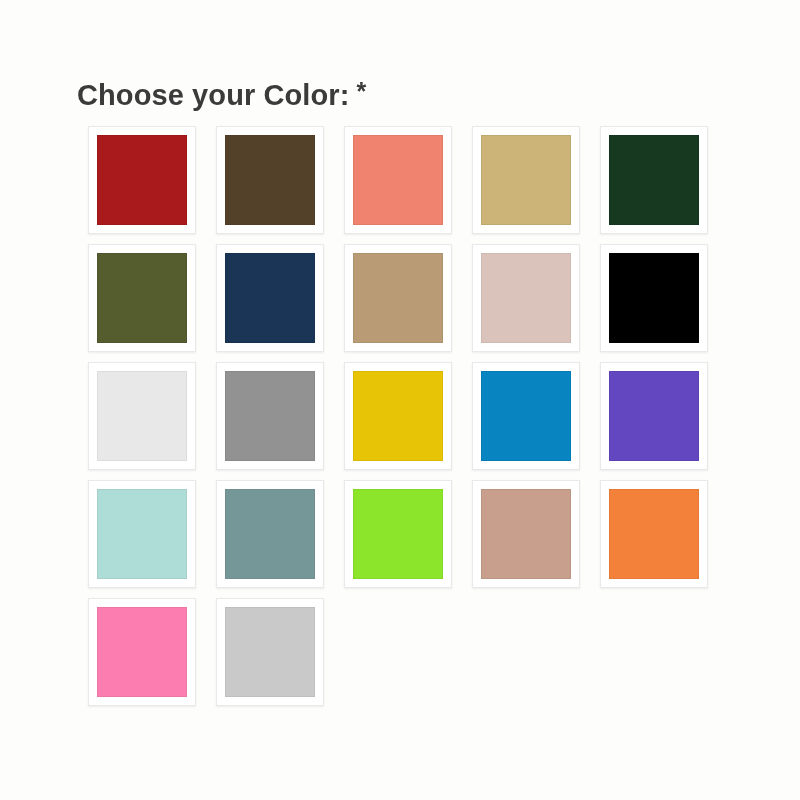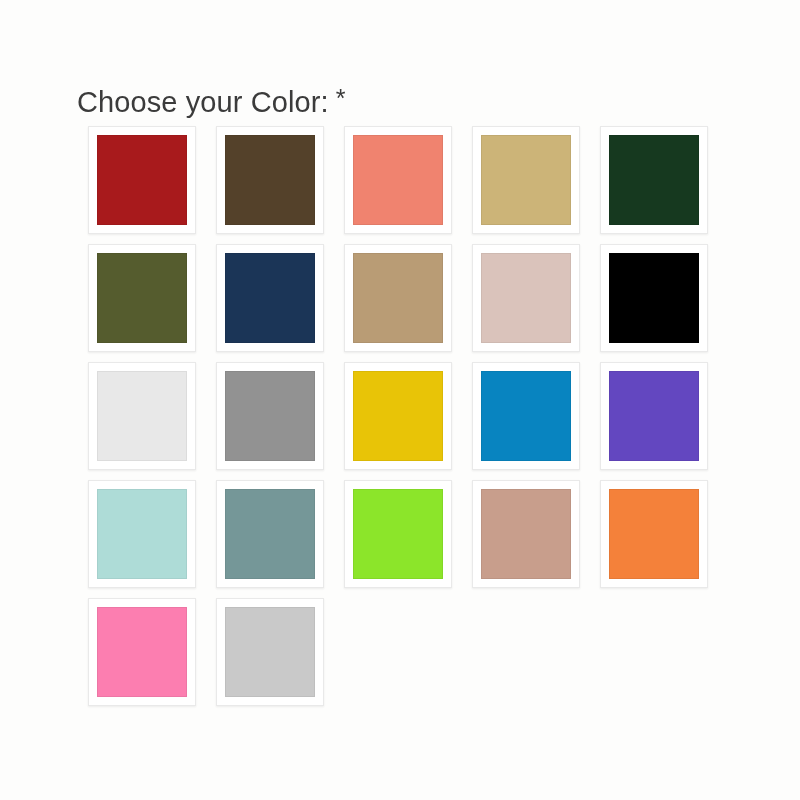--- a/index.html
+++ b/index.html
@@ -22,22 +22,22 @@
     width: 800px;
     height: 800px;
   }
 
   
   .field-label {
     position: absolute;
     left: 77px;
     top: 74px;
     font-size: 29px;
-    font-weight: 400;
-    line-height: 48px;
+    font-weight: 700;
+    line-height: 34px;
     color: #3b3b3b;
     letter-spacing: 0.1px;
     white-space: nowrap;
     -webkit-font-smoothing: antialiased;
   }
   .field-label .label-text {
     display: inline;
   }
   .field-label .required-mark {
     display: inline-block;

